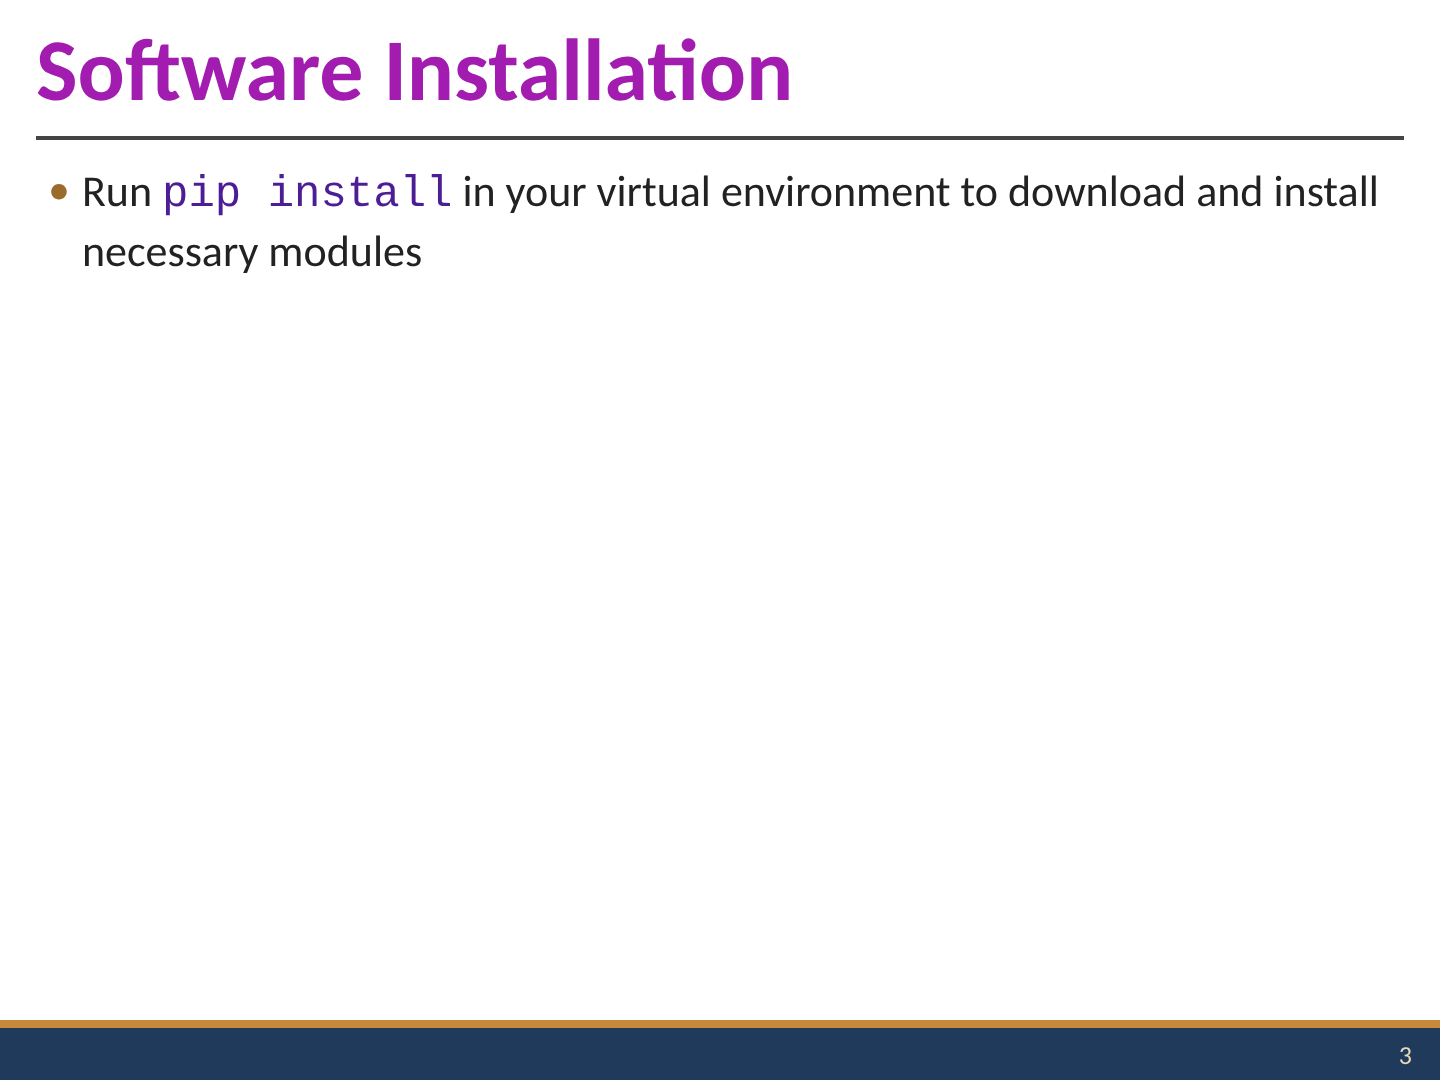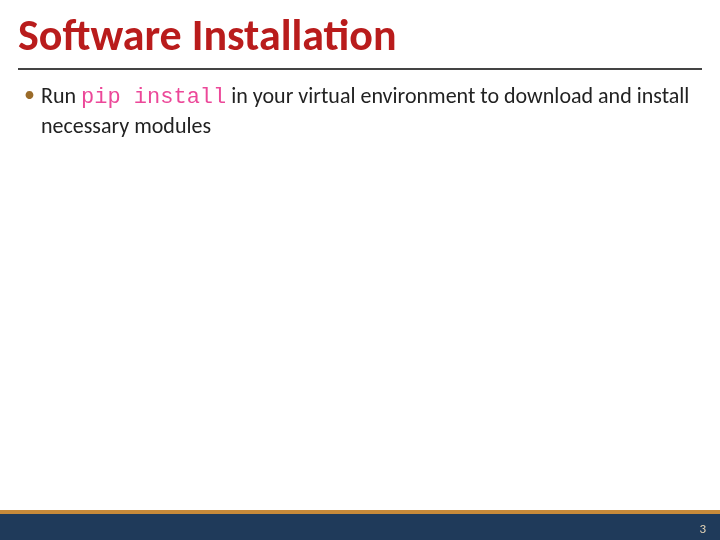--- a/index.html
+++ b/index.html
@@ -14,21 +14,21 @@
   }
   .slide {
     width: 720px;
     height: 540px;
     position: relative;
     box-sizing: border-box;
   }
   .title {
     font-size: 44px;
     font-weight: 700;
-    color: #b91c1c;
+    color: #a21caf;
     padding: 8px 18px 6px 18px;
     font-family: "Segoe UI", Calibri, Arial, sans-serif;
     letter-spacing: 0px;
   }
   .title-rule {
     margin: 0 18px;
     border: none;
     border-top: 2px solid #444;
   }
   .body {
@@ -46,21 +46,21 @@
     margin-right: 6px;
     line-height: 1.2;
     font-size: 22px;
   }
   .bullet-text {
     flex: 1;
   }
   code.inline {
     font-family: "Courier New", Courier, monospace;
     font-size: 22px;
-    color: #ec4899;
+    color: #4c1d95;
   }
   .codebox {
     margin: 28px 56px 0 56px;
     background: #eeeeee;
     border: 1.5px dashed #b85c2b;
     padding: 10px 14px;
     font-family: "Courier New", Courier, monospace;
     font-size: 24px;
     color: #222;
     white-space: pre;

